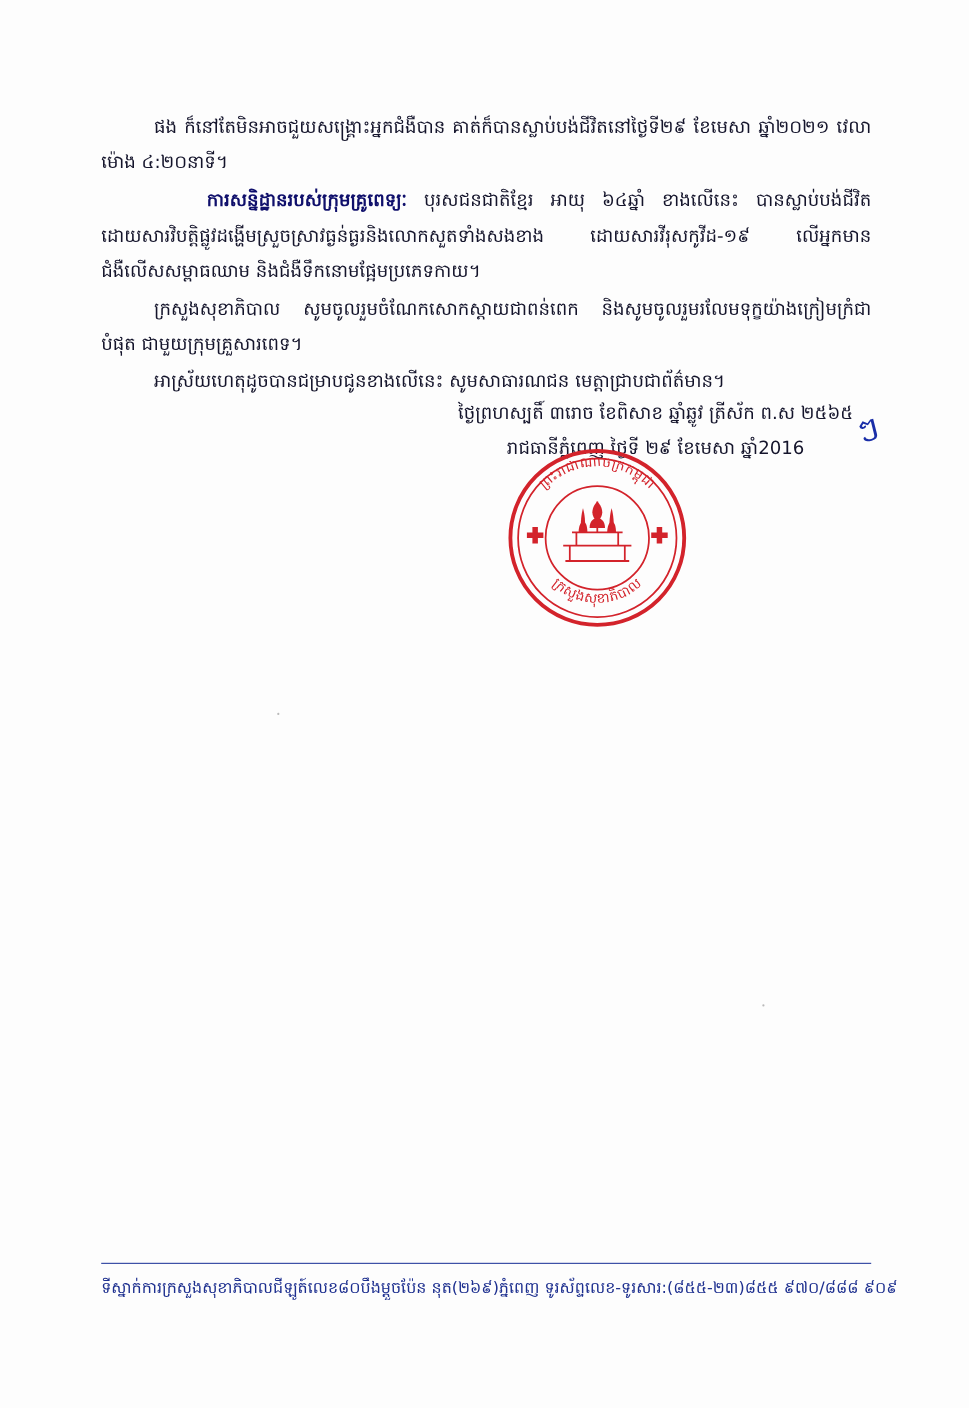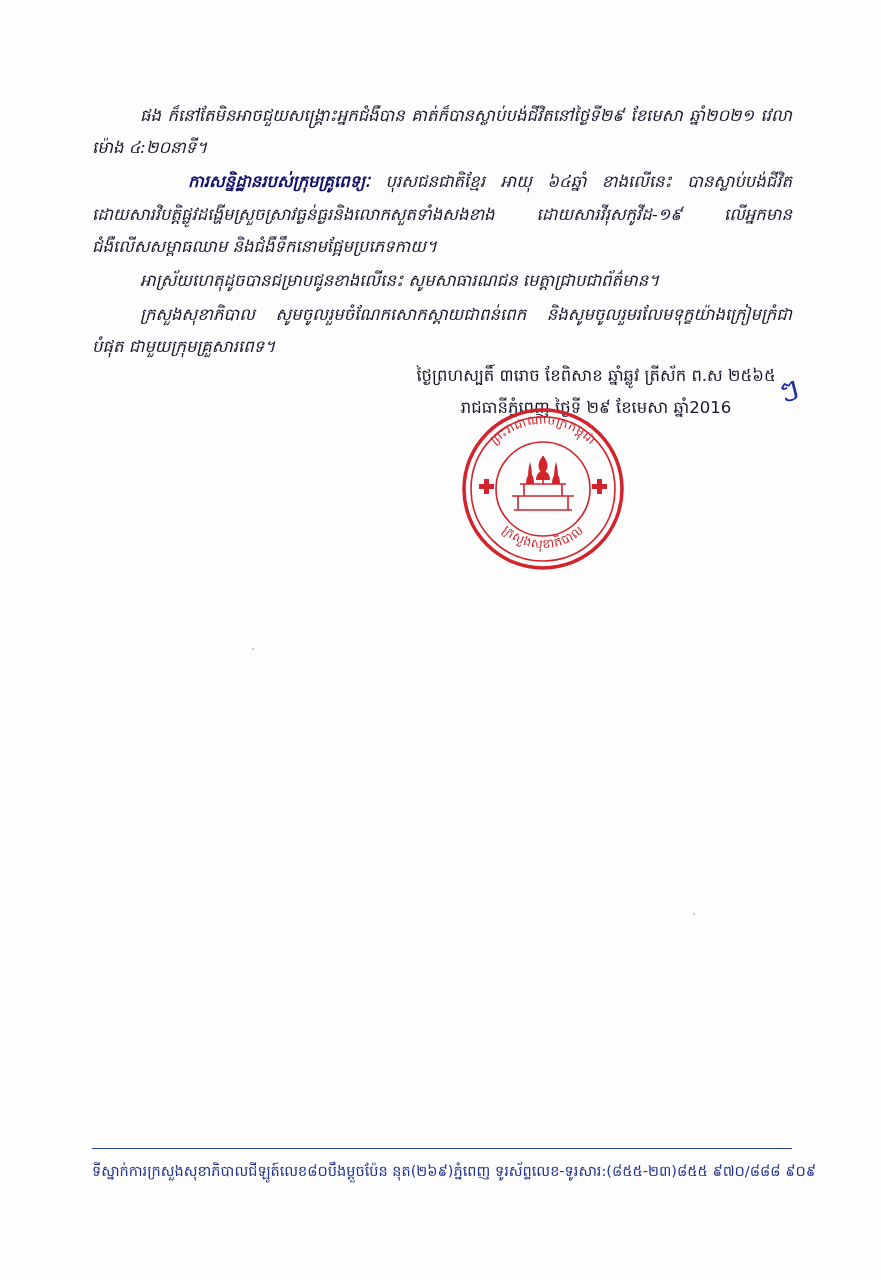--- a/index.html
+++ b/index.html
@@ -26,21 +26,20 @@
     line-height: 1.95;
     color: #14142b;
     text-align: justify;
   }
   .para {
     margin: 0 0 2px 0;
     text-align: justify;
   }
   .indent {
     text-indent: 48px;
-    font-style: italic;
   }
   .lead {
     font-weight: bold;
     color: #0f0f6b;
     margin-left: 48px;
   }
   .signature-block {
     position: absolute;
     left: 400px;
     top: 360px;
@@ -110,24 +109,24 @@
 <div class="page">
 
   <div class="doc-body">
     <p class="para indent">
       <span>ផង ក៏នៅតែមិនអាចជួយសង្រ្គោះអ្នកជំងឺបាន គាត់ក៏បានស្លាប់បង់ជីវិតនៅថ្ងៃទី២៩ ខែមេសា ឆ្នាំ២០២១ វេលាម៉ោង ៤:២០នាទី។</span>
     </p>
     <p class="para indent">
       <span class="lead">ការសន្និដ្ឋានរបស់ក្រុមគ្រូពេទ្យៈ</span><span> បុរសជនជាតិខ្មែរ អាយុ ៦៤ឆ្នាំ ខាងលើនេះ បានស្លាប់បង់ជីវិតដោយសារវិបត្តិផ្លូវដង្ហើមស្រួចស្រាវធ្ងន់ធ្ងរនិងលោកសួតទាំងសងខាង ដោយសារវីរុសកូវីដ-១៩ លើអ្នកមានជំងឺលើសសម្ពាធឈាម និងជំងឺទឹកនោមផ្អែមប្រភេទកាយ។</span>
     </p>
     <p class="para indent">
-      <span>អាស្រ័យហេតុដូចបានជម្រាបជូនខាងលើនេះ សូមសាធារណជន មេត្តាជ្រាបជាព័ត៌មាន។</span>
+      <span>ក្រសួងសុខាភិបាល សូមចូលរួមចំណែកសោកស្តាយជាពន់ពេក និងសូមចូលរួមរលែមទុក្ខយ៉ាងក្រៀមក្រំជាបំផុត ជាមួយក្រុមគ្រួសារពេទ។</span>
     </p>
     <p class="para indent">
-      <span>ក្រសួងសុខាភិបាល សូមចូលរួមចំណែកសោកស្តាយជាពន់ពេក និងសូមចូលរួមរលែមទុក្ខយ៉ាងក្រៀមក្រំជាបំផុត ជាមួយក្រុមគ្រួសារពេទ។</span>
+      <span>អាស្រ័យហេតុដូចបានជម្រាបជូនខាងលើនេះ សូមសាធារណជន មេត្តាជ្រាបជាព័ត៌មាន។</span>
     </p>
   </div>
 
   <div class="signature-block">
     <p class="sig-line">ថ្ងៃព្រហស្បតិ៍ ៣រោច ខែពិសាខ ឆ្នាំឆ្លូវ ត្រីស័ក ព.ស ២៥៦៥</p>
     <p class="sig-line second">រាជធានីភ្នំពេញ ថ្ងៃទី ២៩ ខែមេសា ឆ្នាំ2016</p>
   </div>
 
   <div class="hand-mark">ៗ</div>
 

